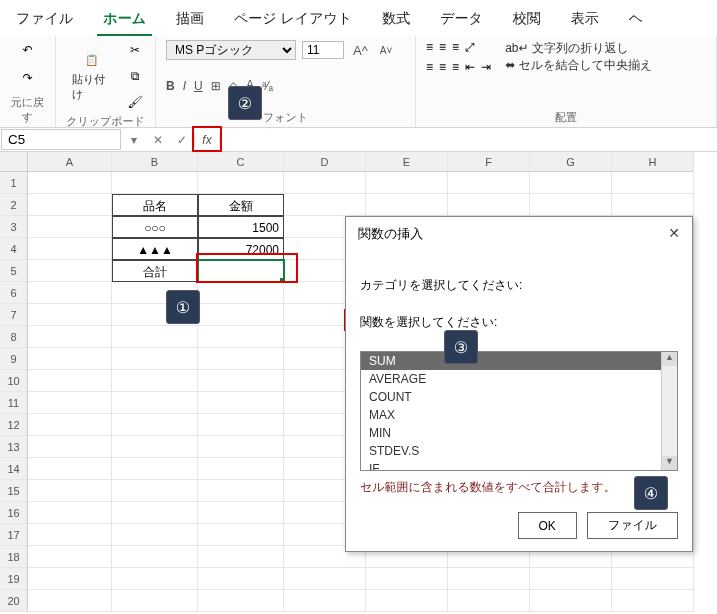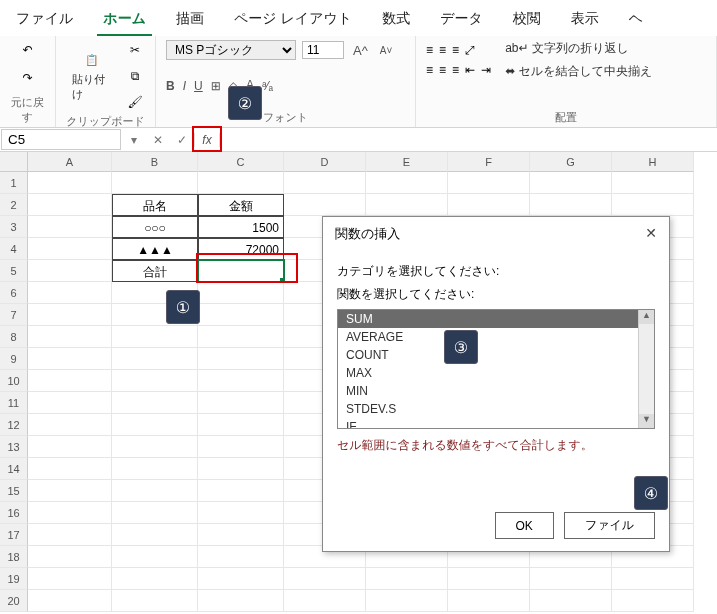--- a/index.html
+++ b/index.html
@@ -47,25 +47,25 @@
 .tbl { border: 1px solid #444 !important; text-align: center; }
 .tbl-num { text-align: right; }
 .selected-cell { outline: 2px solid #107c41; outline-offset: -1px; position: relative; }
 .selected-cell::after { content: ""; position: absolute; right: -3px; bottom: -3px; width: 6px; height: 6px; background: #107c41; }
 .red-box { position: absolute; border: 2px solid #d00; pointer-events: none; }
 
 
 .badge { position: absolute; width: 34px; height: 34px; background: #2b3b55; color: #fff; border: 1px solid #556; border-radius: 3px; display: flex; align-items: center; justify-content: center; font-size: 16px; z-index: 60; }
 
 
-.dialog { position: absolute; left: 322px; top: 216px; width: 348px; height: 336px; background: #fff; border: 1px solid #888; box-shadow: 2px 2px 6px rgba(0,0,0,.25); z-index: 40; font-size: 12px; }
+.dialog { position: absolute; left: 345px; top: 216px; width: 348px; height: 336px; background: #fff; border: 1px solid #888; box-shadow: 2px 2px 6px rgba(0,0,0,.25); z-index: 40; font-size: 12px; }
 .dlg-title { display: flex; justify-content: space-between; padding: 8px 12px; font-size: 13px; }
 .dlg-close { cursor: pointer; font-size: 14px; color: #444; }
 .dlg-body { padding: 6px 14px; }
-.dlg-row { display: flex; align-items: center; gap: 8px; margin: 6px 0; }
+.dlg-row { display: flex; align-items: center; gap: 8px; margin: 20px 0; }
 .dlg-select { border: 1px solid #666; padding: 1px 4px; font-size: 12px; width: 100px; }
 .func-list { border: 1px solid #888; height: 120px; overflow: hidden; position: relative; margin-top: 2px; }
 .func-list-items { position: absolute; inset: 0 16px 0 0; }
 .func-item { padding: 2px 8px; font-size: 12px; color: #333; }
 .func-item.sel { background: #6b6b6b; color: #fff; }
 .func-scroll { position: absolute; right: 0; top: 0; bottom: 0; width: 16px; background: #eee; border-left: 1px solid #ccc; }
 .func-scroll .up, .func-scroll .down { height: 14px; text-align: center; font-size: 9px; color: #666; background: #ddd; }
 .func-sig { color: #1a4aa8; margin-top: 12px; font-size: 12px; }
 .func-desc { margin-top: 8px; color: #7f1d1d; font-size: 12px; }
 .dlg-buttons { position: absolute; right: 14px; bottom: 12px; display: flex; gap: 10px; }
@@ -136,21 +136,21 @@
           <span>⤢</span>
         </div>
         <div style="display:flex;gap:6px">
           <span>≡</span>
           <span>≡</span>
           <span>≡</span>
           <span>⇤</span>
           <span>⇥</span>
         </div>
       </div>
-      <div style="display:flex;flex-direction:column;gap:6px;font-size:12px;color:#333">
+      <div style="display:flex;flex-direction:column;gap:0;font-size:12px;color:#333">
         <div><span>ab↵</span> <span>文字列の折り返し</span></div>
         <div><span>⬌</span> <span>セルを結合して中央揃え</span></div>
       </div>
     </div>
     <div class="group-label">配置</div>
   </div>
 </div>
 
 <div class="formula-bar">
   <input class="name-box" value="C5" style="">

